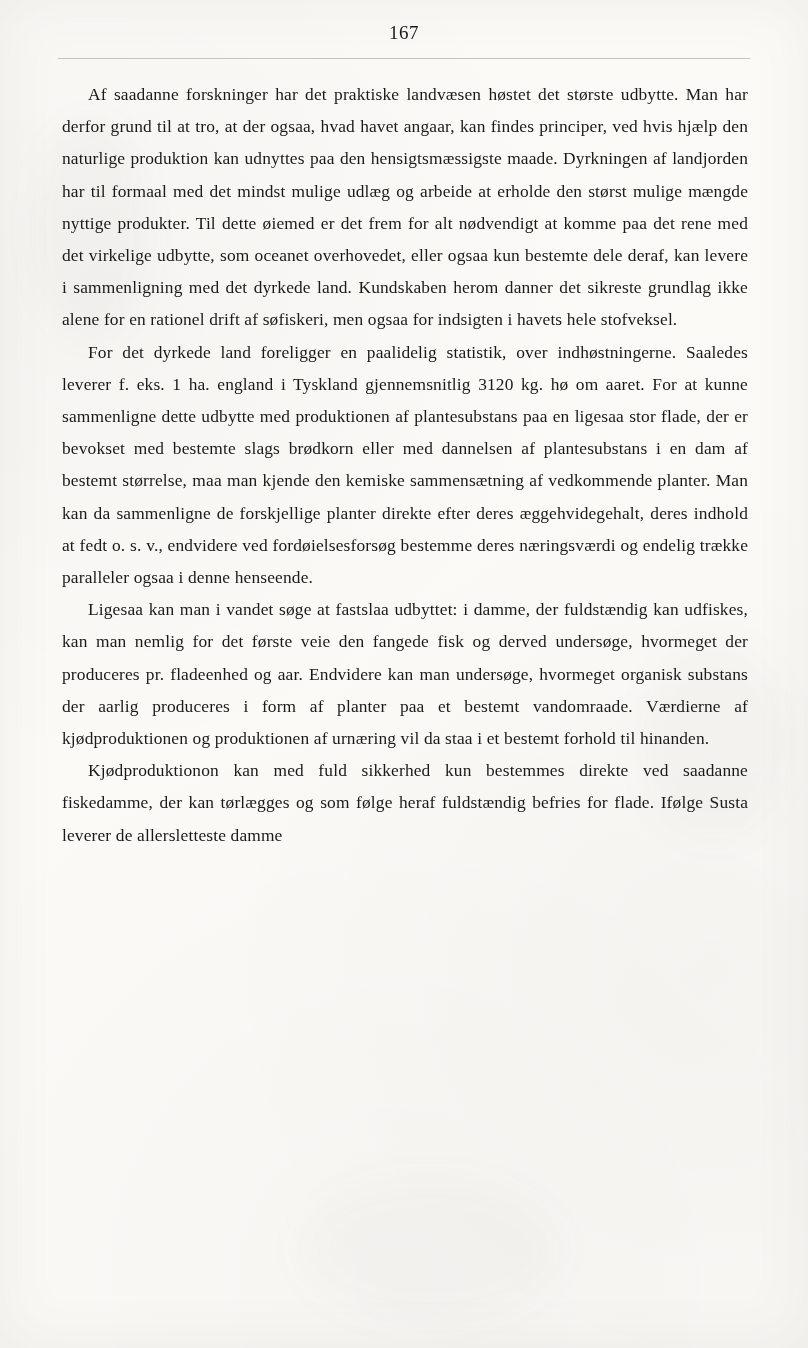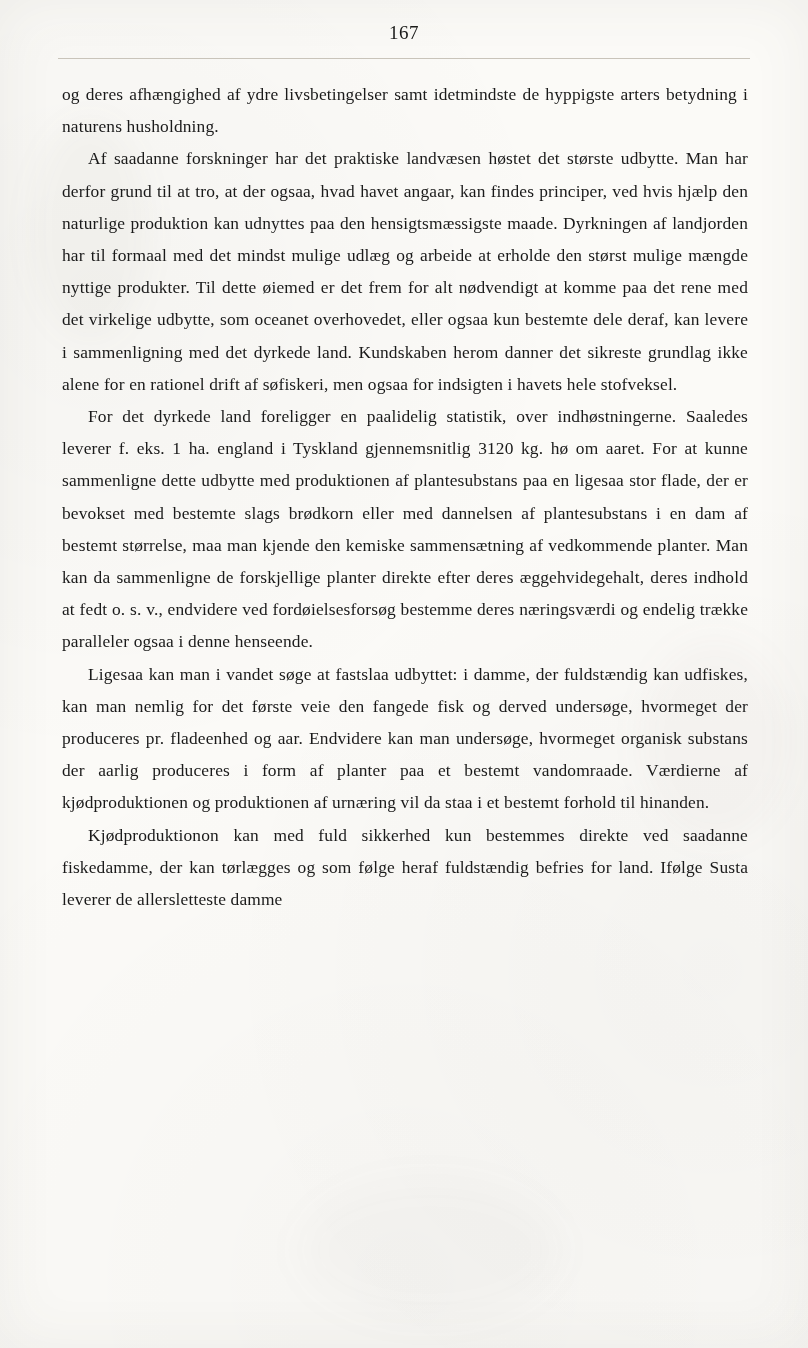--- a/index.html
+++ b/index.html
@@ -83,21 +83,20 @@
 
 <div class="page">
   <div class="blotch b1"></div>
   <div class="blotch b2"></div>
   <div class="blotch b3"></div>
 
   <div class="page-number">167</div>
   <div class="rule"></div>
 
   <div class="body-text">
-    <p class="noindent">og deres afhængighed af ydre livsbetingelser samt idetmindste de hyppigste arters betydning i naturens husholdning.</p>
     <p>Af saadanne forskninger har det praktiske landvæsen høstet det største udbytte. Man har derfor grund til at tro, at der ogsaa, hvad havet angaar, kan findes principer, ved hvis hjælp den naturlige produktion kan udnyttes paa den hensigtsmæssigste maade. Dyrkningen af landjorden har til formaal med det mindst mulige udlæg og arbeide at erholde den størst mulige mængde nyttige produkter. Til dette øiemed er det frem for alt nødvendigt at komme paa det rene med det virkelige udbytte, som oceanet overhovedet, eller ogsaa kun bestemte dele deraf, kan levere i sammenligning med det dyrkede land. Kundskaben herom danner det sikreste grundlag ikke alene for en rationel drift af søfiskeri, men ogsaa for indsigten i havets hele stofveksel.</p>
     <p>For det dyrkede land foreligger en paalidelig statistik, over indhøstningerne. Saaledes leverer f. eks. 1 ha. england i Tyskland gjennemsnitlig 3120 kg. hø om aaret. For at kunne sammenligne dette udbytte med produktionen af plantesubstans paa en ligesaa stor flade, der er bevokset med bestemte slags brødkorn eller med dannelsen af plantesubstans i en dam af bestemt størrelse, maa man kjende den kemiske sammensætning af vedkommende planter. Man kan da sammenligne de forskjellige planter direkte efter deres æggehvidegehalt, deres indhold at fedt o. s. v., endvidere ved fordøielsesforsøg bestemme deres næringsværdi og endelig trække paralleler ogsaa i denne henseende.</p>
     <p>Ligesaa kan man i vandet søge at fastslaa udbyttet: i damme, der fuldstændig kan udfiskes, kan man nemlig for det første veie den fangede fisk og derved undersøge, hvormeget der produceres pr. fladeenhed og aar. Endvidere kan man undersøge, hvormeget organisk substans der aarlig produceres i form af planter paa et bestemt vandomraade. Værdierne af kjødproduktionen og produktionen af urnæring vil da staa i et bestemt forhold til hinanden.</p>
-    <p>Kjødproduktionon kan med fuld sikkerhed kun bestemmes direkte ved saadanne fiskedamme, der kan tørlægges og som følge heraf fuldstændig befries for land. Ifølge Susta leverer de allersletteste damme</p>
+    <p>Kjødproduktionon kan med fuld sikkerhed kun bestemmes direkte ved saadanne fiskedamme, der kan tørlægges og som følge heraf fuldstændig befries for flade. Ifølge Susta leverer de allersletteste damme</p>
   </div>
 
   <div class="edge"></div>
 </div>
 
 </body></html>

